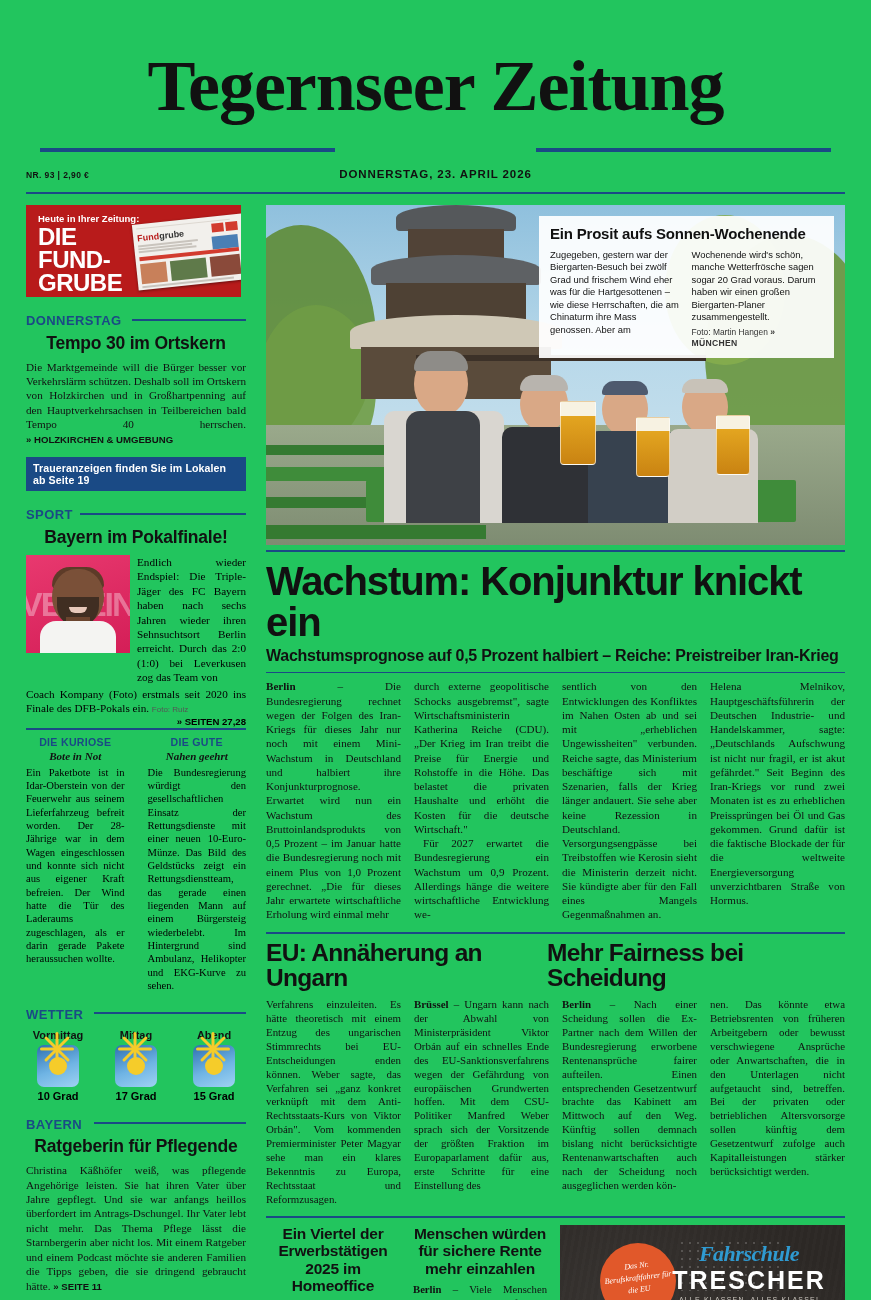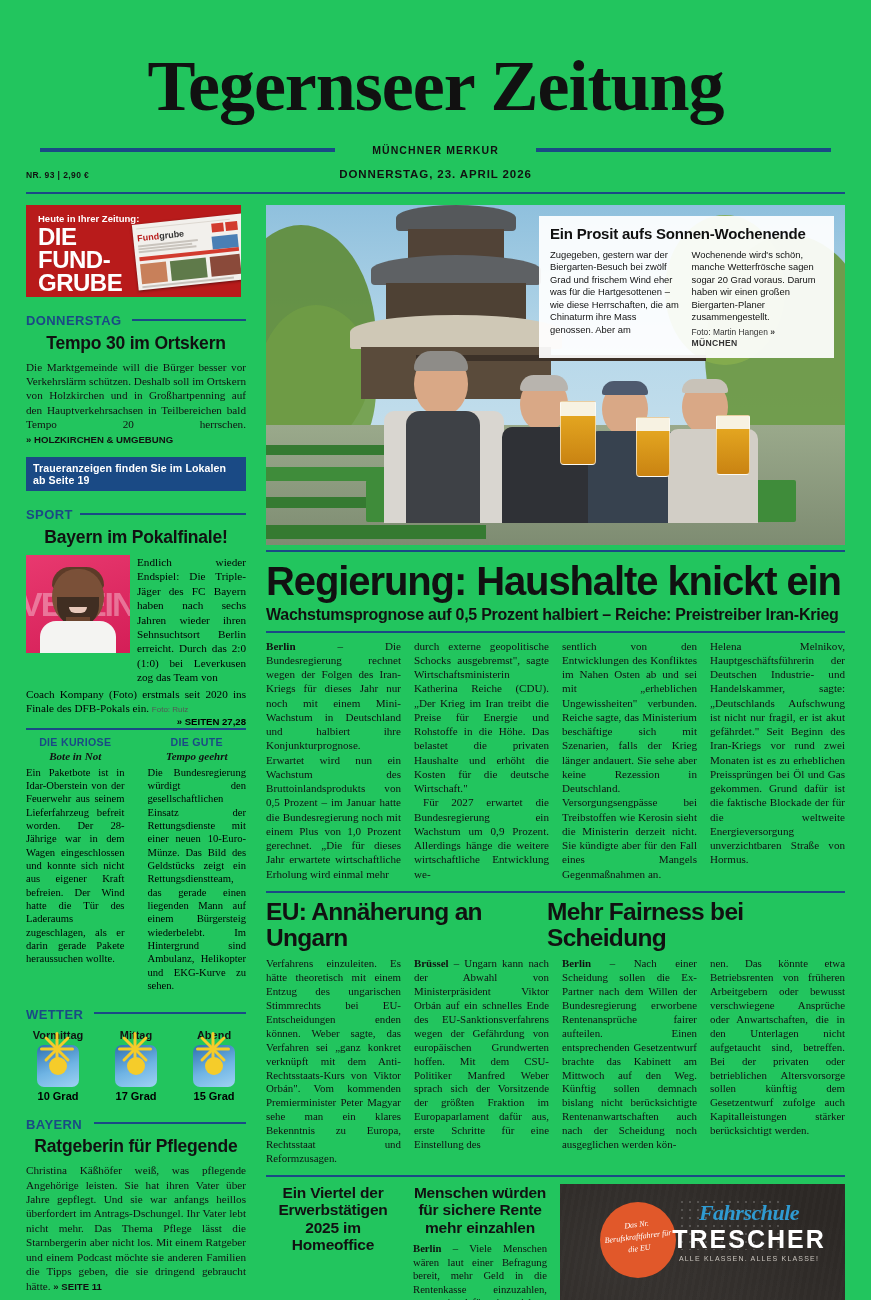--- a/index.html
+++ b/index.html
@@ -214,21 +214,20 @@
 <body>
 
 <div class="page">
 
   <div class="masthead">
     <div class="mast-title">Tegernseer Zeitung</div>
     <div class="mast-rules">
       <div class="mast-rule l"></div>
       <div class="mast-rule r"></div>
     </div>
-    <div class="mast-merkur">MÜNCHNER MERKUR</div>
     <div class="mast-date">DONNERSTAG, 23. APRIL 2026</div>
     <div class="mast-issue">NR. 93 | 2,90 €</div>
     <div class="mast-bottom-rule"></div>
   </div>
 
   <div class="left-col">
 
     <div class="fundgrube">
       <div class="fg-kicker">Heute in Ihrer Zeitung:</div>
       <div class="fg-big">
@@ -254,21 +253,21 @@
         <div class="ln" style="top:62px;width:92px;"></div>
       </div>
     </div>
 
     <div class="sec">
       <span class="sec-label">DONNERSTAG</span>
       <span class="sec-line" style="left:100px;"></span>
     </div>
     <div class="hl-left">Tempo 30 im Ortskern</div>
     <div class="body-serif">
-      <span>Die Marktgemeinde will die Bürger besser vor Verkehrslärm schützen. Deshalb soll im Ortskern von Holzkirchen und in Großhartpenning auf den Hauptverkehrsachsen in Teilbereichen bald Tempo 20 herrschen.</span>
+      <span>Die Marktgemeinde will die Bürger besser vor Verkehrslärm schützen. Deshalb soll im Ortskern von Holzkirchen und in Großhartpenning auf den Hauptverkehrsachsen in Teilbereichen bald Tempo 40 herrschen.</span>
       <span class="ref">» HOLZKIRCHEN &amp; UMGEBUNG</span>
     </div>
     <div class="blue-bar">Traueranzeigen finden Sie im Lokalen ab Seite 19</div>
 
     <div class="sec">
       <span class="sec-label">SPORT</span>
       <span class="sec-line" style="left:48px;"></span>
     </div>
     <div class="hl-left">Bayern im Pokalfinale!</div>
     <div class="sport-wrap">
@@ -291,21 +290,21 @@
 
     <div class="mini-rule"></div>
     <div class="mini-row">
       <div class="mini">
         <div class="mini-kicker">DIE KURIOSE</div>
         <div class="mini-title">Bote in Not</div>
         <div class="mini-body">Ein Paketbote ist in Idar-Oberstein von der Feuerwehr aus seinem Lieferfahrzeug befreit worden. Der 28-Jährige war in dem Wagen eingeschlossen und konnte sich nicht aus eigener Kraft befreien. Der Wind hatte die Tür des Laderaums zugeschlagen, als er darin gerade Pakete heraussuchen wollte.</div>
       </div>
       <div class="mini">
         <div class="mini-kicker">DIE GUTE</div>
-        <div class="mini-title">Tempo geehrt</div>
+        <div class="mini-title">Nahen geehrt</div>
         <div class="mini-body">Die Bundesregierung würdigt den gesellschaftlichen Einsatz der Rettungsdienste mit einer neuen 10-Euro-Münze. Das Bild des Geldstücks zeigt ein Rettungsdienstteam, das gerade einen liegenden Mann auf einem Bürgersteig wiederbelebt. Im Hintergrund sind Ambulanz, Helikopter und EKG-Kurve zu sehen.</div>
       </div>
     </div>
 
     <div class="sec" style="margin-top:12px;">
       <span class="sec-label">WETTER</span>
       <span class="sec-line" style="left:62px;"></span>
     </div>
     <div class="wx-row">
       <div class="wx">
@@ -416,21 +415,21 @@
             <div class="cap-credit">
               <span>Foto: Martin Hangen</span>
               <b>» MÜNCHEN</b>
             </div>
           </div>
         </div>
       </div>
     </div>
     <div class="photo-rule"></div>
 
-    <div class="main-hl">Regierung: Haushalte knickt ein</div>
+    <div class="main-hl">Wachstum: Konjunktur knickt ein</div>
     <div class="main-sub">Wachstumsprognose auf 0,5 Prozent halbiert – Reiche: Preistreiber Iran-Krieg</div>
     <div class="main-rule"></div>
     <div class="cols3">
       <div class="c">
         <span class="dl">Berlin</span>
         <span>– Die Bundesregierung rechnet wegen der Folgen des Iran-Kriegs für dieses Jahr nur noch mit einem Mini-Wachstum in Deutschland und halbiert ihre Konjunkturprognose. Erwartet wird nun ein Wachstum des Bruttoinlandsprodukts von 0,5 Prozent – im Januar hatte die Bundesregierung noch mit einem Plus von 1,0 Prozent gerechnet. „Die für dieses Jahr erwartete wirtschaftliche Erholung wird einmal mehr</span>
       </div>
       <div class="c">
         <span>durch externe geopolitische Schocks ausgebremst", sagte Wirtschaftsministerin Katherina Reiche (CDU). „Der Krieg im Iran treibt die Preise für Energie und Rohstoffe in die Höhe. Das belastet die privaten Haushalte und erhöht die Kosten für die deutsche Wirtschaft."</span>
         <span class="ind">Für 2027 erwartet die Bundesregierung ein Wachstum um 0,9 Prozent. Allerdings hänge die weitere wirtschaftliche Entwicklung we-</span>

